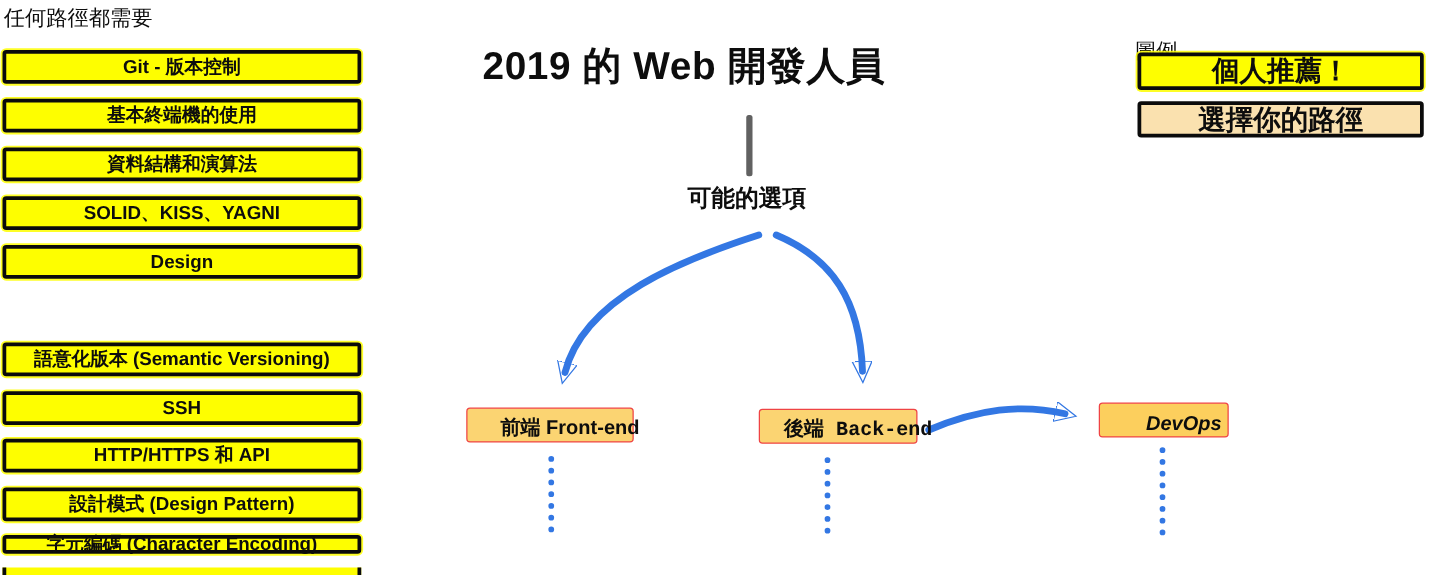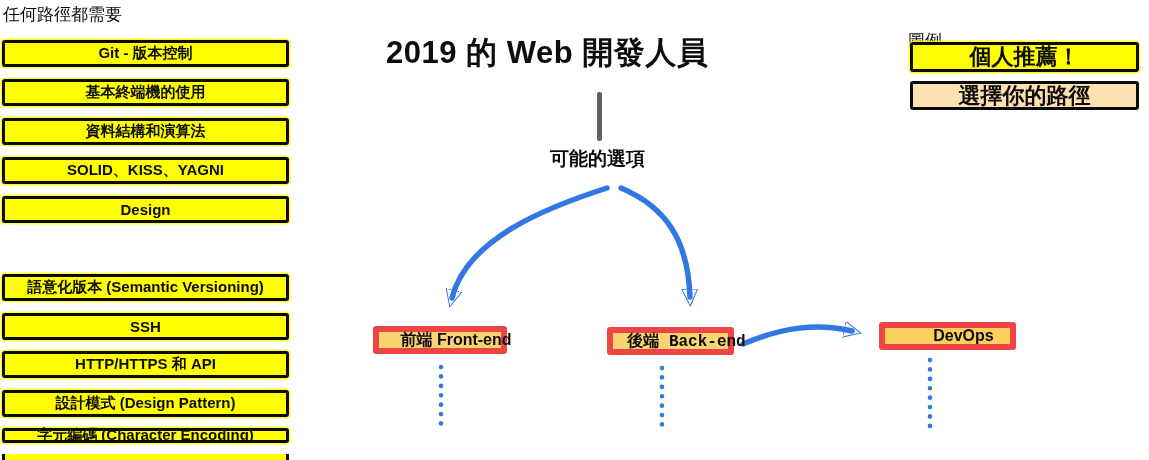--- a/index.html
+++ b/index.html
@@ -47,29 +47,29 @@
   }
   .choose-label{
     position:absolute;left:450px;top:146px;width:295px;
     text-align:center;
     font-size:19px;font-weight:bold;
     white-space:nowrap;
   }
   .path-box{
     position:absolute;height:28px;
     box-sizing:border-box;
-    border:6px solid #ef4444;border-radius:3px;
-    display:flex;align-items:center;justify-content:center;
+    border:1px solid #ef4444;border-radius:3px;
+    display:flex;align-items:flex-end;justify-content:center;
     font-size:16px;font-weight:bold;
     white-space:nowrap;
     padding-left:32px;
   }
   #frontend-box{left:373px;top:326px;width:134px;background:#FBD472;}
   #backend-box{left:607px;top:327px;width:127px;background:#FBD472;font-family:Liberation Mono, monospace;}
-  #devops-box{left:879px;top:322px;width:137px;background:#FCCF5D;}
+  #devops-box{left:879px;top:322px;width:104px;background:#FCCF5D;font-style:italic;}
   
   .legend-box{
     position:absolute;left:910px;width:229px;
     box-sizing:border-box;
     border:3px solid #0b0b0b;border-radius:3px;
     display:flex;align-items:center;justify-content:center;
     font-size:22px;font-weight:bold;white-space:nowrap;
   }
   #legend-recommended{top:42px;height:30px;background:#FEFE00;box-shadow:0 0 0 1.5px rgba(254,254,0,.85);}
   #legend-possible{top:81px;height:29px;background:#FAE1AF;}

